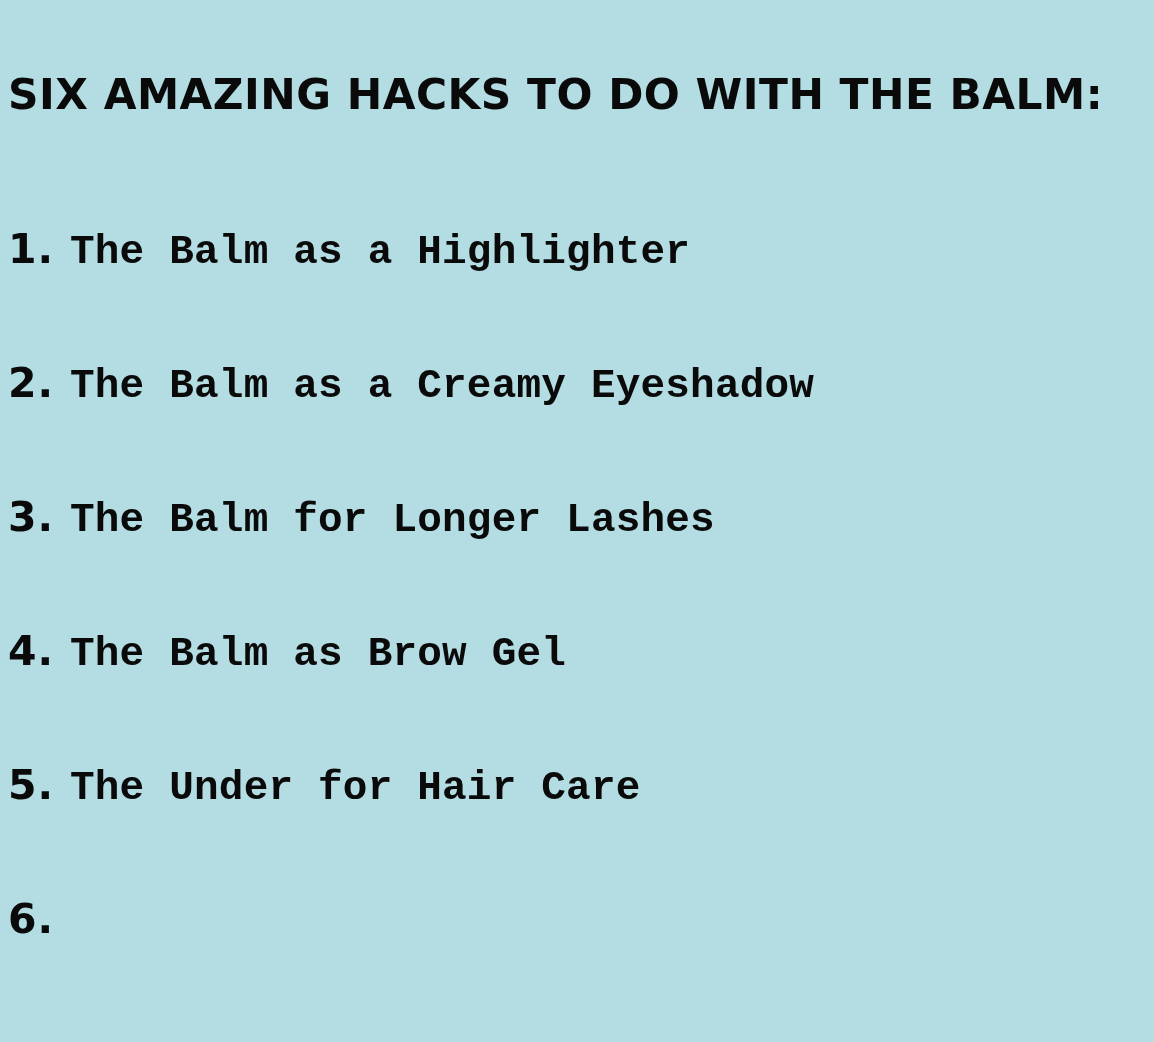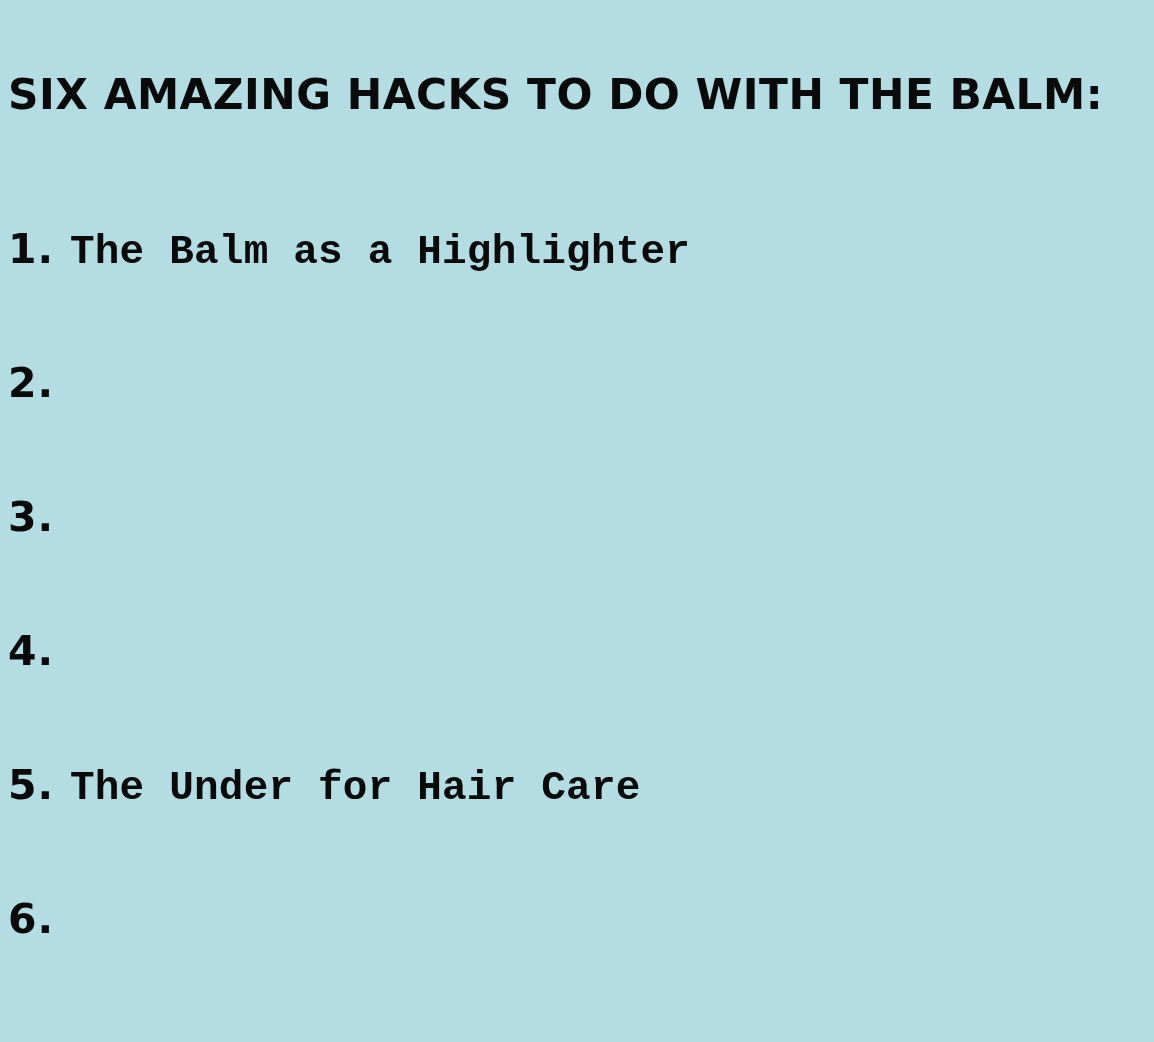--- a/index.html
+++ b/index.html
@@ -89,28 +89,31 @@
 
   <ul class="hack-list">
 
     <li class="hack-item">
       <span class="hack-index">1.</span>
       <span class="hack-text">The Balm as a Highlighter</span>
     </li>
 
     <li class="hack-item">
       <span class="hack-index">2.</span>
+      <span class="hack-text">The Balm as a Creamy Eyeshadow</span>
     </li>
 
     <li class="hack-item">
       <span class="hack-index">3.</span>
+      <span class="hack-text">The Balm for Longer Lashes</span>
     </li>
 
     <li class="hack-item">
       <span class="hack-index">4.</span>
+      <span class="hack-text">The Balm as Brow Gel</span>
     </li>
 
     <li class="hack-item">
       <span class="hack-index">5.</span>
       <span class="hack-text">The Under for Hair Care</span>
     </li>
 
     <li class="hack-item">
       <span class="hack-index">6.</span>
     </li>

